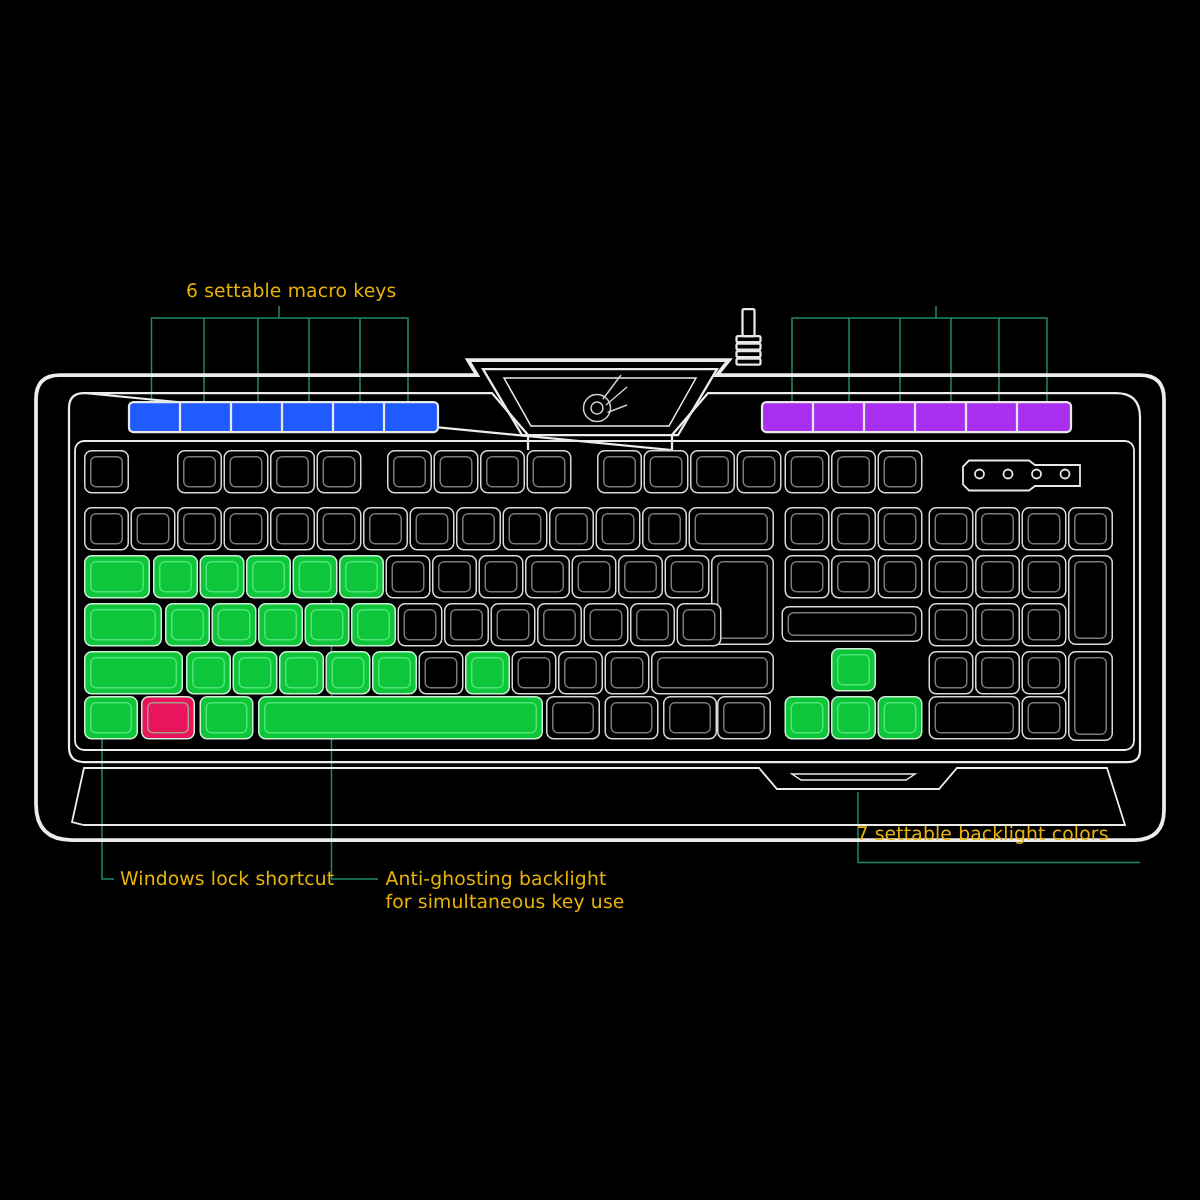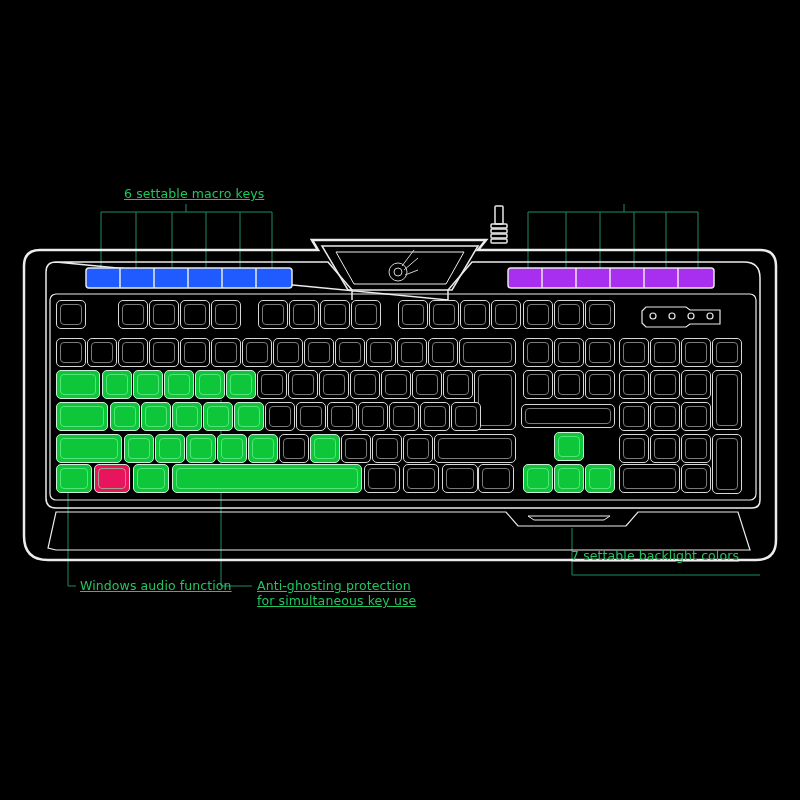--- a/index.html
+++ b/index.html
@@ -1,18 +1,18 @@
 <!DOCTYPE html>
 <html><head>
 <meta charset="utf-8">
 <style>
   html, body { margin:0; padding:0; background:#000; }
   body { width:800px; height:800px; position:relative; overflow:hidden; font-family:"DejaVu Sans", sans-serif; }
   #stage { position:absolute; left:0; top:0; width:800px; height:800px; }
-  .label { position:absolute; color:#22c55e; font-size:12.5px; letter-spacing:0.1px; white-space:nowrap; line-height:16px;text-decoration:underline; }
+  .label { position:absolute; color:#eab308; font-size:12.5px; letter-spacing:0.1px; white-space:nowrap; line-height:16px; }
   .key { position:absolute; box-sizing:border-box; border:1.5px solid #d8d8d8; border-radius:5px; background:#000; }
   .key::after { content:""; position:absolute; left:3px; top:3px; right:3px; bottom:3px; border:1px solid #7a7a7a; border-radius:4px; }
   .key.lit::after { border-color:#7dfaa0; opacity:.6; }
 </style>
 </head>
 <body>
 
 <div id="stage">
   <svg id="kb" width="800" height="800" viewBox="0 0 800 800" style="position:absolute;left:0;top:0;">
 
@@ -179,17 +179,17 @@
       <div class="key" style="left: 442px; top: 464px; width: 36px; height: 29px;"></div>
       <div class="key" style="left: 478px; top: 464px; width: 36px; height: 29px;"></div>
       <div class="key lit" style="left: 523px; top: 464px; width: 30px; height: 29px; background: rgb(14, 198, 58); border-color: rgb(207, 238, 216);"></div>
       <div class="key lit" style="left: 554px; top: 464px; width: 30px; height: 29px; background: rgb(14, 198, 58); border-color: rgb(207, 238, 216);"></div>
       <div class="key lit" style="left: 585px; top: 464px; width: 30px; height: 29px; background: rgb(14, 198, 58); border-color: rgb(207, 238, 216);"></div>
       <div class="key" style="left: 619px; top: 464px; width: 61px; height: 29px;"></div>
       <div class="key" style="left: 681px; top: 464px; width: 30px; height: 29px;"></div>
     </div>
 
   <div class="label" style="left:124px;top:186px;">6 settable macro keys</div>
-  <div class="label" style="left:80px;top:578px;">Windows audio function</div>
-  <div class="label" style="left:257px;top:578px;">Anti-ghosting protection</div>
+  <div class="label" style="left:80px;top:578px;">Windows lock shortcut</div>
+  <div class="label" style="left:257px;top:578px;">Anti-ghosting backlight</div>
   <div class="label" style="left:257px;top:593px;">for simultaneous key use</div>
   <div class="label" style="left:571px;top:548px;">7 settable backlight colors</div>
 </div>
 
 </body></html>

